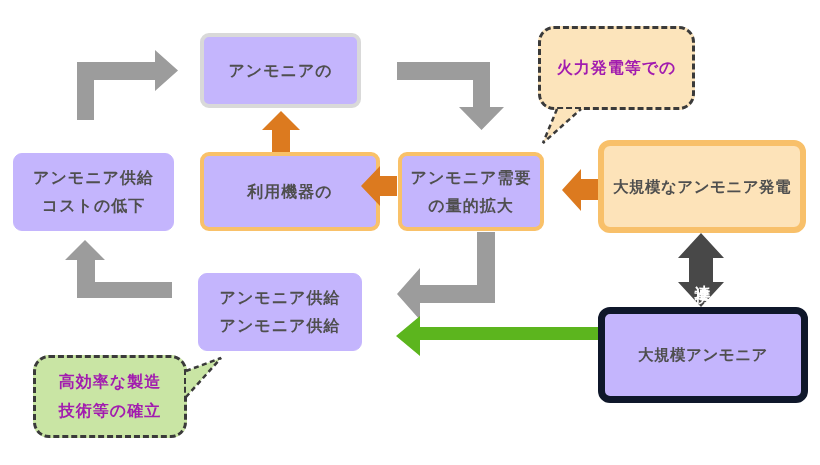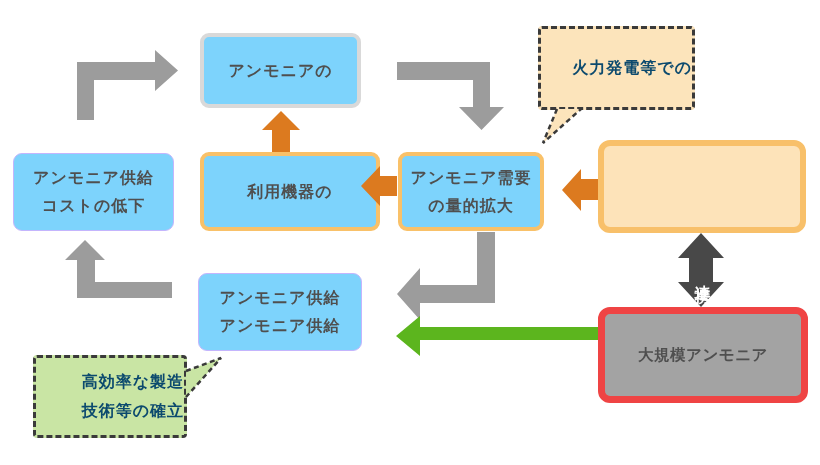--- a/index.html
+++ b/index.html
@@ -1,34 +1,34 @@
 <!DOCTYPE html>
 <html><head>
 <meta charset="utf-8">
 <style>
   html,body{margin:0;padding:0;background:#ffffff;}
   #stage{
     position:relative;width:820px;height:465px;background:#ffffff;overflow:hidden;
     font-family:"Liberation Sans","DejaVu Sans",sans-serif;
   }
   .box{
-    position:absolute;box-sizing:border-box;background:#7dd3fc;border-radius:9px;
+    position:absolute;box-sizing:border-box;background:#c4b5fd;border-radius:9px;
     display:flex;flex-direction:column;align-items:center;justify-content:center;
     text-align:center;font-weight:bold;color:#4f4f4f;font-size:16px;letter-spacing:1px;
     line-height:1.75;z-index:2;
   }
   .gray-box{border:4px solid #d9d9d9;}
   .orange-box{border:4px solid #f9c169;}
   .orange-filled{border:6px solid #f8c06a;background:#fde3b9;border-radius:12px;}
   .green-box{border:1px solid #c4b5fd;}
-  .green-filled{border:7px solid #ef4444;background:#a3a3a3;border-radius:12px;}
+  .green-filled{border:7px solid #0f172a;background:#c4b5fd;border-radius:12px;}
   .bubble{
-    position:absolute;box-sizing:border-box;border:3px dashed #3a3a3a;border-radius:4px;
-    display:flex;flex-direction:column;align-items:flex-end;justify-content:center;
-    text-align:center;font-weight:bold;color:#0c4a6e;font-size:16px;letter-spacing:1px;
+    position:absolute;box-sizing:border-box;border:3px dashed #3a3a3a;border-radius:16px;
+    display:flex;flex-direction:column;align-items:center;justify-content:center;
+    text-align:center;font-weight:bold;color:#a21caf;font-size:16px;letter-spacing:1px;
     line-height:1.8;z-index:2;
   }
   .bubble-orange{background:#fce4bb;}
   .bubble-green{background:#c9e5a4;}
   #arrow-layer{position:absolute;left:0;top:0;z-index:3;pointer-events:none;}
   .coop-label{
     position:absolute;left:688px;top:246px;width:28px;height:58px;z-index:4;
     writing-mode:vertical-rl;text-orientation:upright;color:#ffffff;font-weight:bold;
     font-size:16px;letter-spacing:3px;display:flex;align-items:center;justify-content:center;
   }
@@ -51,20 +51,21 @@
   <div class="box orange-box" style="left:200px;top:152px;width:180px;height:79px;">
     <span class="l1">利用機器の</span>
   </div>
 
   <div class="box orange-box" style="left:398px;top:152px;width:146px;height:79px;">
     <span class="l1">アンモニア需要</span>
     <span class="l2">の量的拡大</span>
   </div>
 
   <div class="box orange-filled" style="left:598px;top:140px;width:208px;height:93px;font-size:15.5px;letter-spacing:0.5px;line-height:1.9;">
+    <span class="l1">大規模なアンモニア発電</span>
   </div>
 
   <div class="box green-box" style="left:198px;top:273px;width:164px;height:78px;">
     <span class="l1">アンモニア供給</span>
     <span class="l2">アンモニア供給</span>
   </div>
 
   <div class="box green-filled" style="left:598px;top:307px;width:210px;height:96px;font-size:15.5px;letter-spacing:0.5px;line-height:1.9;">
     <span class="l1">大規模アンモニア</span>
   </div>

